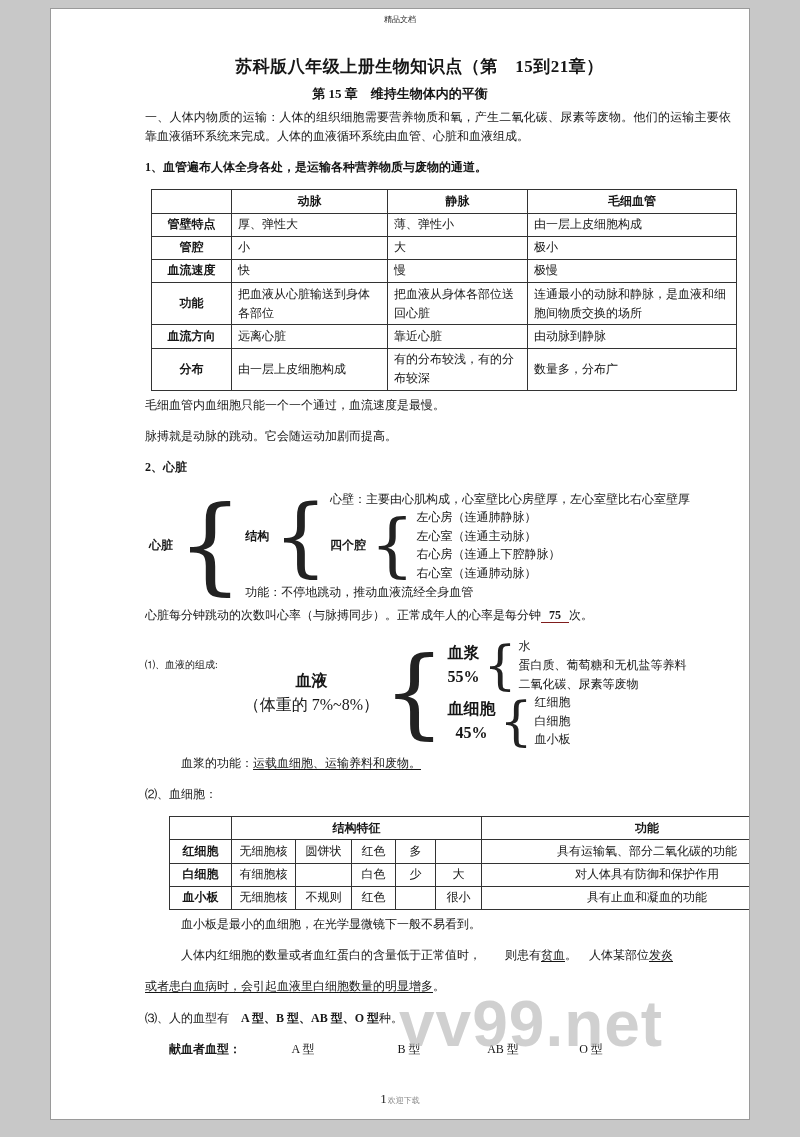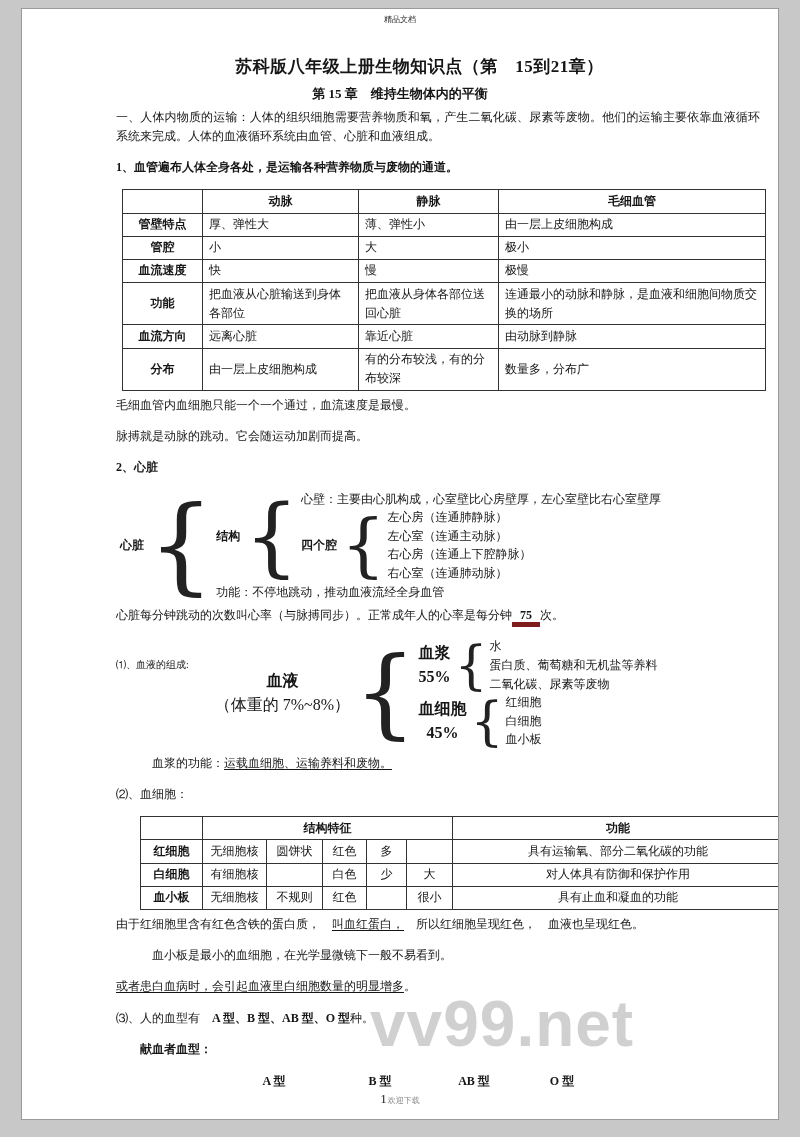--- a/index.html
+++ b/index.html
@@ -4,21 +4,21 @@
 <style>
   html,body{margin:0;padding:0;}
   body{
     width:800px;height:1137px;
     background:#c8c8c8;
     font-family:"Liberation Serif","DejaVu Serif",serif;
     color:#161616;
   }
   .sheet{
     position:relative;
-    width:758px;height:1112px;
+    width:700px;height:1112px;
     margin:8px auto 0;
     background:#ffffff;
     border:1px solid #9a9a9a;
     padding:5px 18px 0 94px;
     box-sizing:border-box;
     overflow:hidden;
   }
   .full{margin-left:-94px;margin-right:-18px;text-align:center;}
   .top-label{font-size:8px;line-height:1.6;color:#222;}
   .doc-title{margin-top:28px;font-size:17px;font-weight:bold;letter-spacing:.5px;padding-left:39px;}
@@ -41,26 +41,26 @@
   .stack{display:flex;flex-direction:column;justify-content:center;}
   .brace{font-family:"DejaVu Serif",serif;line-height:.85;color:#222;margin:0 2px;flex:none;}
   .dline{font-size:12px;line-height:1.55;white-space:nowrap;}
   .nlabel{font-size:12px;font-weight:bold;white-space:nowrap;margin-right:2px;flex:none;}
   .node2{text-align:center;font-size:16px;line-height:1.5;margin-right:2px;flex:none;}
   .node2 .n1{font-weight:bold;}
   .node2 .pct{font-weight:bold;}
   .heart-diagram{margin:2px 0 0 4px;}
   .comp-wrap{display:flex;align-items:flex-start;margin-top:2px;}
   .comp-label{font-size:10px;line-height:1.6;margin-top:20px;flex:none;}
-  .uval{font-weight:bold;border-bottom:5px solid #7f1d1d;padding:0 8px;}
+  .uval{font-weight:bold;border-bottom:1px solid #7f1d1d;padding:0 8px;}
   
   .bt-box{position:relative;height:104px;margin-top:8px;font-size:12px;}
   .bt-row{position:absolute;left:0;right:0;height:19px;line-height:19px;}
   .bt-cap{position:absolute;font-weight:bold;white-space:nowrap;}
-  .bt-t{position:absolute;transform:translateX(-50%);font-weight:bold;white-space:nowrap;margin-top:32px;}
+  .bt-t{position:absolute;transform:translateX(-50%);font-weight:normal;white-space:nowrap;}
   
   .watermark{
     position:absolute;left:348px;top:978px;
     font-family:Liberation Sans, sans-serif;font-weight:bold;
     font-size:64px;color:#bdbdbd;opacity:.7;letter-spacing:1px;
     pointer-events:none;z-index:5;
   }
   .footer{position:absolute;left:0;right:0;bottom:12px;text-align:center;z-index:6;}
   .footer .fp{font-size:13px;color:#222;}
   .footer .fnote{font-size:8px;color:#8a8a8a;margin-left:1px;}
@@ -244,24 +244,24 @@
       <td>无细胞核</td>
       <td>不规则</td>
       <td>红色</td>
       <td></td>
       <td>很小</td>
       <td class="fn">具有止血和凝血的功能</td>
     </tr>
   </tbody>
     </table>
 
-  <p class="para"><span>由于红细胞里含有红色含铁的蛋白质，　</span><span class="u">叫血红蛋白，</span><span>　所以红细胞呈现红色，　</span><span>血液也呈现红色。</span></p>
 
   <p class="para indent1">血小板是最小的血细胞，在光学显微镜下一般不易看到。</p>
 
+  <p class="para indent1"><span>人体内红细胞的数量或者血红蛋白的含量低于正常值时，　　则患有</span><span class="u">贫血</span><span>。　人体某部位</span><span class="u">发炎</span></p>
   <p class="para" style="margin-top:1px"><span class="u">或者患白血病时，会引起血液里白细胞数量的明显增多</span><span>。</span></p>
 
   <p class="para"><span>⑶、人的血型有　</span><b>A 型、B 型、AB 型、O 型</b><span>种。</span></p>
 
   <div class="bt-box">
     <div class="bt-row" style="top:0">
       <span class="bt-cap" style="left:24px">献血者血型：</span>
       <span class="bt-t" style="left:158px">A 型</span>
       <span class="bt-t" style="left:264px">B 型</span>
       <span class="bt-t" style="left:358px">AB 型</span>

